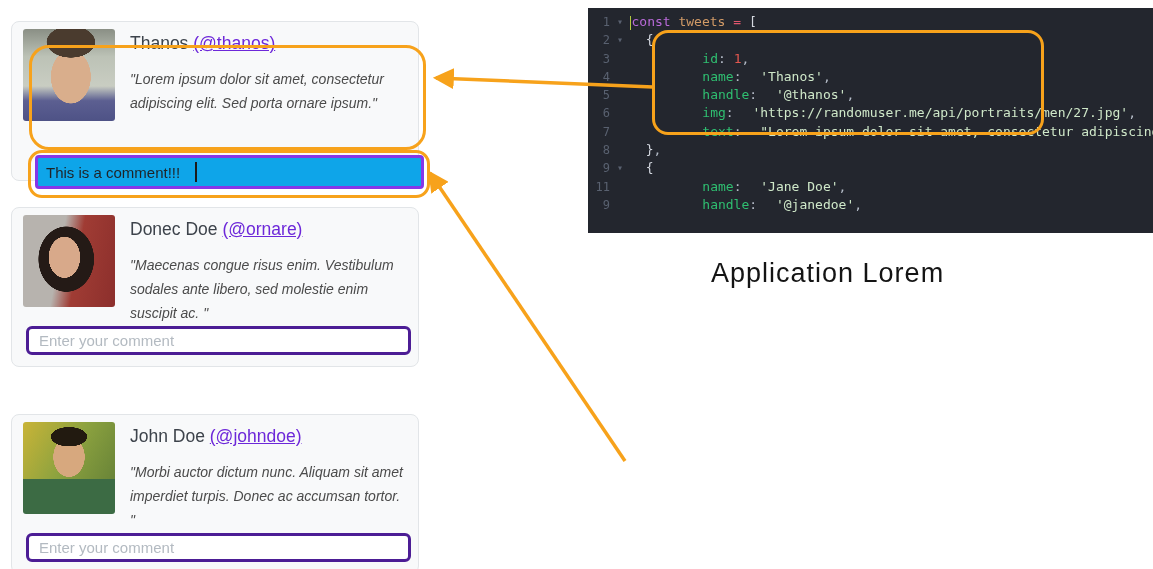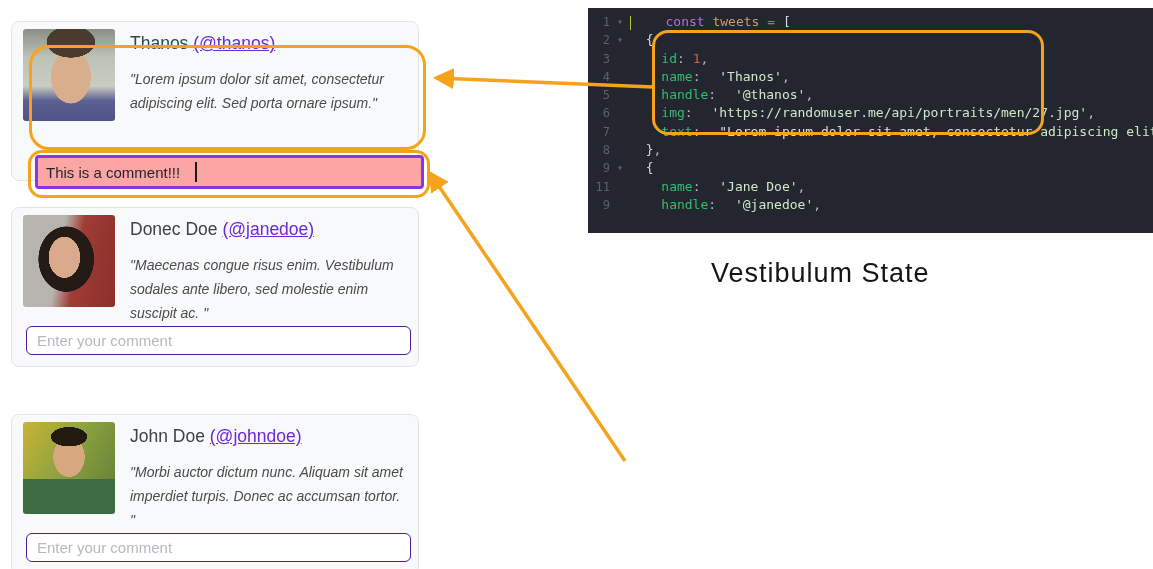--- a/index.html
+++ b/index.html
@@ -24,44 +24,44 @@
       radial-gradient(ellipse 30px 16px at 50% 16%, #221a10 0 60%, rgba(0,0,0,0) 61%),
       radial-gradient(ellipse 26px 33px at 50% 38%, #d7a87e 0 60%, rgba(0,0,0,0) 61%),
       linear-gradient(180deg, rgba(0,0,0,0) 0 62%, #3c6b44 62% 100%),
       linear-gradient(120deg,#c9b437 0%,#8ca23f 45%,#5d7a35 100%);}
   .tweet-body{flex:1;padding-left:15px;padding-top:2px;min-width:0;}
   .tweet-head{font-size:17.5px;color:#40464e;margin-top:2px;}
   .tweet-name{font-weight:400;color:#3d434b;}
   .tweet-handle{font-weight:400;color:#6d28d9;text-decoration:underline;}
   .tweet-text{font-style:italic;font-size:14px;line-height:24px;color:#4b4b4b;margin-top:13px;padding-right:4px;}
   .comment-input{position:absolute;box-sizing:border-box;font-family:"Liberation Sans",sans-serif;}
-  .comment-plain{left:14px;top:118px;width:385px;height:29px;border:1px solid #4c1d95;border-radius:6px;
+  .comment-plain{left:14px;top:118px;width:385px;height:29px;border:3px solid #4c1d95;border-radius:6px;
         background:#ffffff;font-size:15px;padding:0 10px;color:#212529;outline:none;}
   .comment-plain::placeholder{color:#b3bac1;}
   .comment-focused{left:23px;top:133px;width:389px;height:34px;border:3px solid #8636e8;border-radius:4px;
-        background:#fca5a5;font-size:15px;padding:0 8px;color:#1f2327;outline:none;}
+        background:#0ea5e9;font-size:15px;padding:0 8px;color:#1f2327;outline:none;}
   .caret{position:absolute;left:183px;top:140px;width:2px;height:20px;background:#1b1b1b;z-index:6;}
 
   
   .outline{position:absolute;border:3.5px solid #f7a21b;box-sizing:border-box;z-index:4;pointer-events:none;}
   .outline-tweet{left:17px;top:23px;width:397px;height:105px;border-radius:20px;}
   .outline-comment{left:16px;top:128px;width:402px;height:48px;border-radius:14px;}
   .outline-editor{left:652px;top:30px;width:392px;height:105px;border-radius:16px;}
 
   
   .editor{position:absolute;left:588px;top:8px;width:565px;height:225px;background:#23262e;
           font-family:"DejaVu Sans Mono","Liberation Mono",monospace;font-size:13px;
           padding-top:5px;box-sizing:border-box;overflow:hidden;}
   .editor-row{display:flex;height:18.3px;line-height:18.3px;white-space:pre;}
   .gutter-num{width:22px;text-align:right;color:#596170;flex:0 0 auto;font-size:12px;}
   .gutter-fold{width:20px;text-align:center;color:#596170;flex:0 0 auto;font-size:10px;}
   .code{flex:1;white-space:pre;overflow:hidden;}
   .cursor{display:inline-block;width:2.5px;height:14px;background:#b2c93e;vertical-align:middle;margin-right:1px;margin-left:-2px;}
-  .tk-kw{color:#b96ad9;margin-left:34px;} .tk-var{color:#d19a66;} .tk-op{color:#e0566d;}
-  .tk-key{color:#2fbf71;} .tk-str{color:#cfe8c9;margin-left:11px;} .tk-num{color:#e2574f;}
+  .tk-kw{color:#b96ad9;} .tk-var{color:#d19a66;} .tk-op{color:#e0566d;}
+  .tk-key{color:#2fbf71;margin-left:41px;} .tk-str{color:#cfe8c9;margin-left:11px;} .tk-num{color:#e2574f;}
   .tk-pun{color:#b6bdc9;} .tk-brace{color:#d4d8e0;}
 
   
   .big-label{position:absolute;font-size:27px;font-weight:500;color:#141414;letter-spacing:1px;}
   .label-app{left:711px;top:258px;}
   .label-dom{left:627px;top:474px;}
 
   
   .arrows{position:absolute;left:0;top:0;width:1153px;height:569px;z-index:5;pointer-events:none;}
 </style>
@@ -88,21 +88,21 @@
     <div class="outline outline-comment"></div>
   </div>
 
   <div class="card card-2">
     <div class="tweet-row">
       <div class="avatar avatar-2"></div>
       <div class="tweet-body">
         <div class="tweet-head">
           <span class="tweet-name">Donec Doe</span>
           <span> </span>
-          <span class="tweet-handle">(@janedoe)</span>
+          <span class="tweet-handle">(@ornare)</span>
         </div>
         <div class="tweet-text">"Maecenas congue risus enim. Vestibulum sodales ante libero, sed molestie enim suscipit ac. "</div>
       </div>
     </div>
     <input class="comment-input comment-plain" type="text" placeholder="Enter your comment" style="">
   </div>
 
   <div class="card card-3">
     <div class="tweet-row">
       <div class="avatar avatar-3"></div>
@@ -128,21 +128,21 @@
         <div class="editor-row"><span class="gutter-num">6</span><span class="gutter-fold"></span><span class="code"><span class="tk-pun">    </span><span class="tk-key">img</span><span class="tk-pun">: </span><span class="tk-str">'https://randomuser.me/api/portraits/men/27.jpg'</span><span class="tk-pun">,</span></span></div>
         <div class="editor-row"><span class="gutter-num">7</span><span class="gutter-fold"></span><span class="code"><span class="tk-pun">    </span><span class="tk-key">text</span><span class="tk-pun">: </span><span class="tk-str">"Lorem ipsum dolor sit amet, consectetur adipiscing elit. Sed porta ornare ipsum."</span></span></div>
         <div class="editor-row"><span class="gutter-num">8</span><span class="gutter-fold"></span><span class="code"><span class="tk-pun">  </span><span class="tk-brace">}</span><span class="tk-pun">,</span></span></div>
         <div class="editor-row"><span class="gutter-num">9</span><span class="gutter-fold">▾</span><span class="code"><span class="tk-pun">  </span><span class="tk-brace">{</span></span></div>
         <div class="editor-row"><span class="gutter-num">11</span><span class="gutter-fold"></span><span class="code"><span class="tk-pun">    </span><span class="tk-key">name</span><span class="tk-pun">: </span><span class="tk-str">'Jane Doe'</span><span class="tk-pun">,</span></span></div>
         <div class="editor-row"><span class="gutter-num">9</span><span class="gutter-fold"></span><span class="code"><span class="tk-pun">    </span><span class="tk-key">handle</span><span class="tk-pun">: </span><span class="tk-str">'@janedoe'</span><span class="tk-pun">,</span></span></div>
       </div>
   </div>
   <div class="outline outline-editor"></div>
 
-  <div class="big-label label-app">Vestibulum State</div>
+  <div class="big-label label-app">Application Lorem</div>
 
   <svg class="arrows" viewBox="0 0 1153 569">
     <defs>
       <marker id="ah" viewBox="0 0 10 10" refX="8.5" refY="5" markerWidth="6" markerHeight="6" orient="auto">
         <path d="M 0 0 L 10 5 L 0 10 z" fill="#f7a21b"></path>
       </marker>
     </defs>
     <line x1="653" y1="87" x2="436" y2="78" stroke="#f7a21b" stroke-width="3.5" marker-end="url(#ah)"></line>
     <line x1="625" y1="461" x2="430" y2="173" stroke="#f7a21b" stroke-width="3.5" marker-end="url(#ah)"></line>
   </svg>

